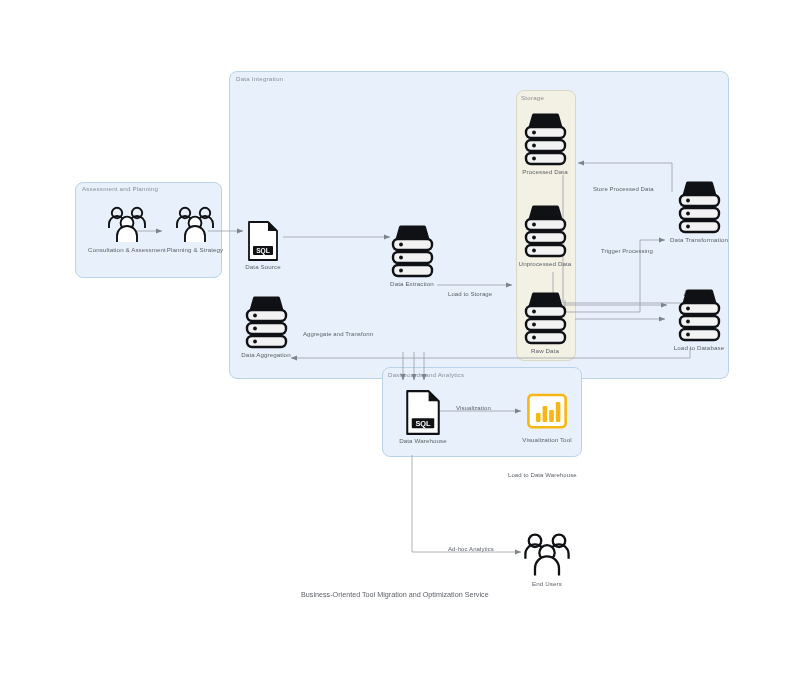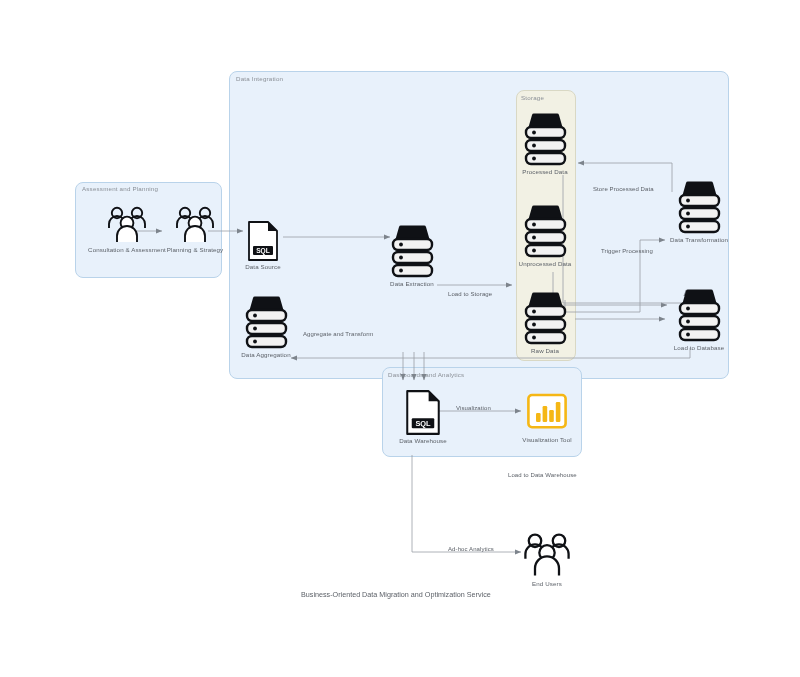--- a/index.html
+++ b/index.html
@@ -243,15 +243,15 @@
         <path d="M3,24 v-4 a8,8 0 0 1 16,0 v4" stroke-linejoin="round"></path>
         <circle cx="31" cy="9" r="5.2"></circle>
         <path d="M23,24 v-4 a8,8 0 0 1 16,0 v4" stroke-linejoin="round"></path>
         <circle cx="21" cy="19" r="6.4" fill="#ffffff"></circle>
         <path d="M11,38 v-6 a10,10 0 0 1 20,0 v6" fill="#ffffff" stroke-linejoin="round"></path>
       </g>
     </svg>
     <div class="node-label">End Users</div>
   </div>
 
-  <div class="caption" style="left:301px;top:590px;">Business-Oriented Data Migration and Optimization Service</div>
+  <div class="caption" style="left:301px;top:590px;">Business-Oriented Tool Migration and Optimization Service</div>
 
 </div>
 
 </body></html>

